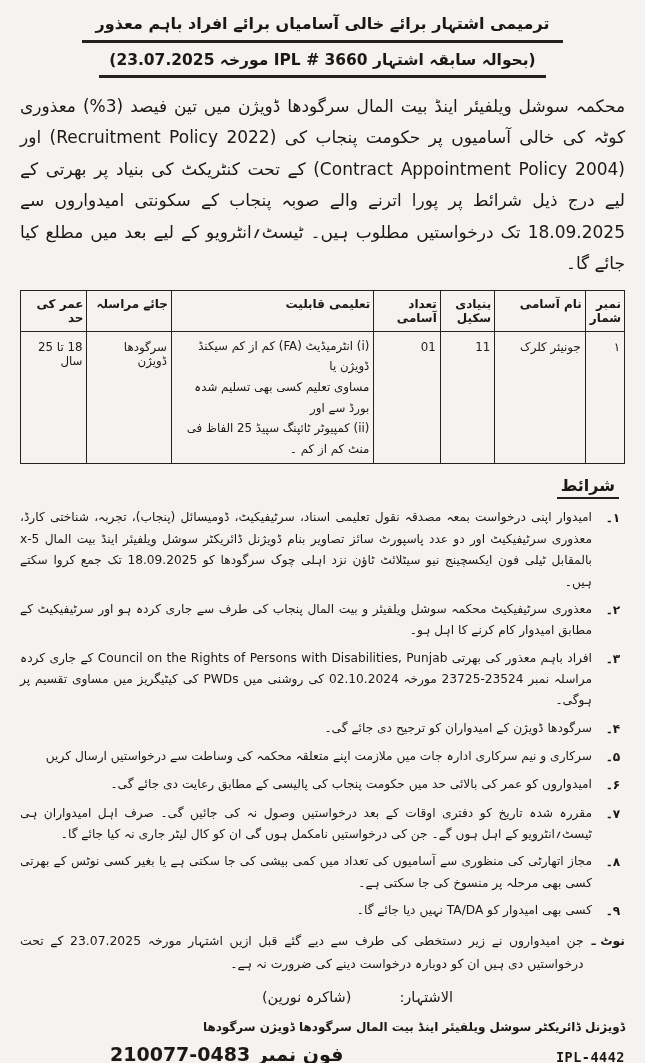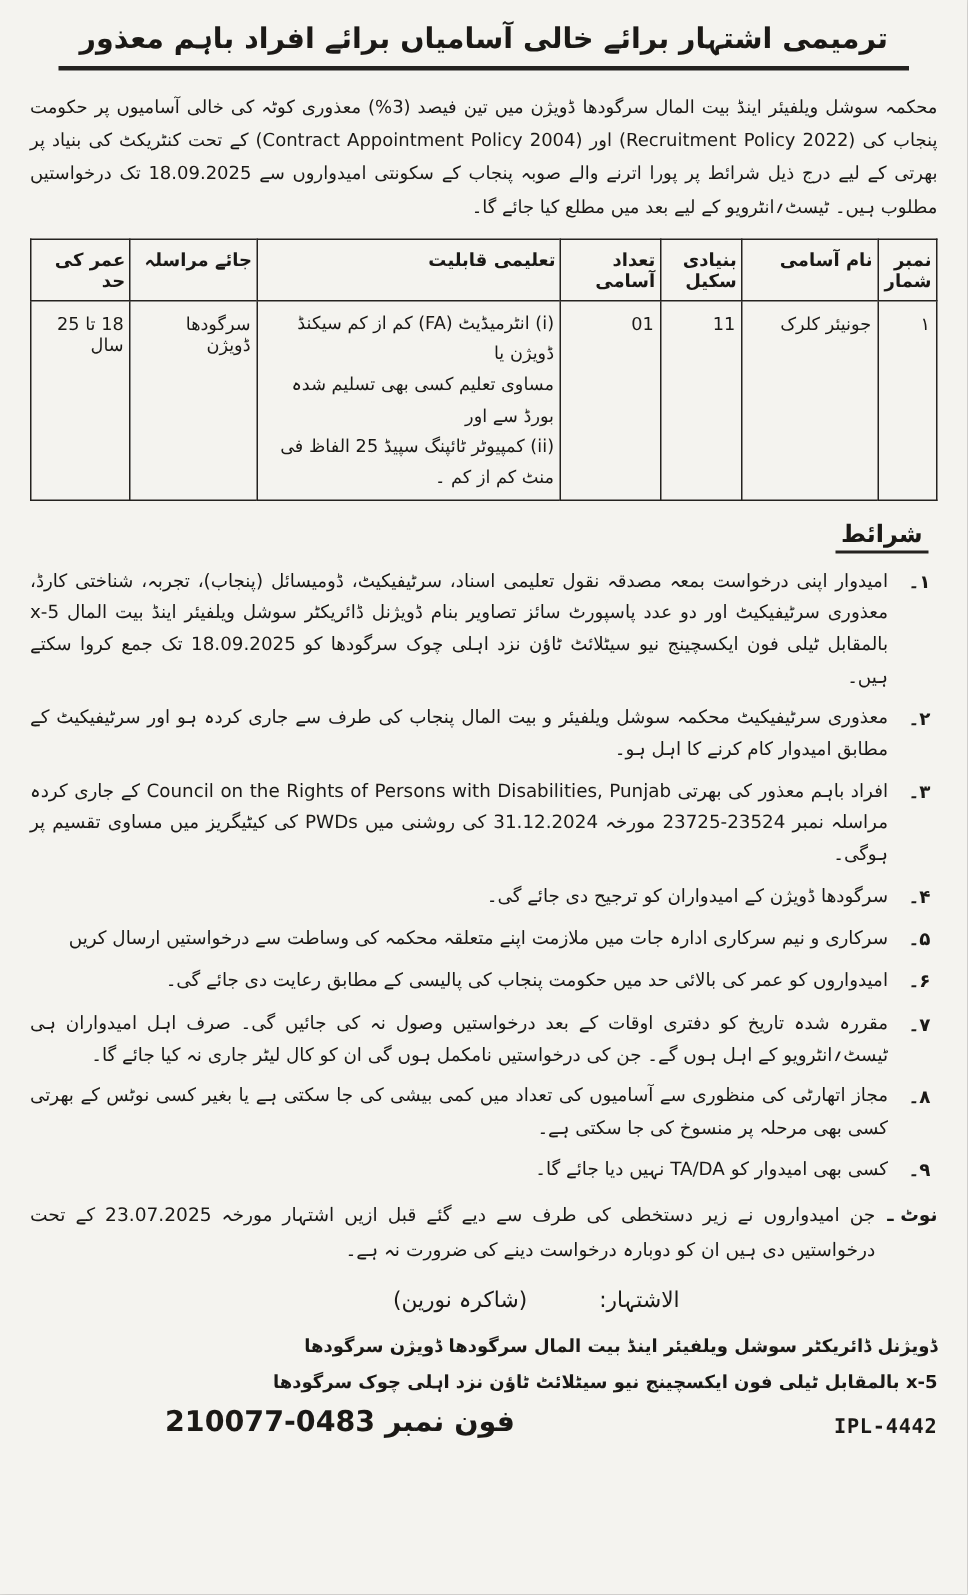--- a/index.html
+++ b/index.html
@@ -7,29 +7,29 @@
   body { font-family:"DejaVu Sans", sans-serif; }
   .page {
     width:645px; height:1063px; margin:0 auto; background:#f4f3ef;
     direction:rtl; color:#1b1916; padding:10px 20px 8px 20px;
     position:relative; overflow:hidden;
     box-shadow:0 0 6px rgba(0,0,0,.35);
   }
   
   .title-wrap { text-align:center; padding-top:4px; }
   .doc-title {
-    display:inline-block; font-size:19px; font-weight:bold;
+    display:inline-block; font-size:16px; font-weight:bold;
     border-bottom:3px solid #242220; padding:0 14px 7px 14px; letter-spacing:.5px;
   }
   .doc-ref {
     display:inline-block; font-size:15.5px; font-weight:bold;
     border-bottom:3px solid #242220; padding:5px 10px 6px 10px; margin-top:3px;
   }
   
-  .intro { margin-top:13px; font-size:12px; line-height:1.85; text-align:justify; }
+  .intro { margin-top:13px; font-size:17px; line-height:1.85; text-align:justify; }
   
   table.vacancy { width:100%; border-collapse:collapse; margin-top:10px; font-size:11.8px; }
   .vacancy th, .vacancy td { border:1.6px solid #242220; padding:4px 4px; text-align:right; vertical-align:top; }
   .vacancy th { font-weight:bold; font-size:12px; padding:6px 3px; }
   .col-serial { width:6.5%; }
   .col-post { width:15%; }
   .col-scale { width:9%; }
   .col-count { width:11%; }
   .col-qual { width:33.5%; }
   .col-post-place { width:14%; }
@@ -63,20 +63,21 @@
   
   .ipl-code { left:auto; right:0; }
 </style>
 </head>
 <body>
 
 <div class="page">
 
   <div class="title-wrap">
     <div class="doc-title">ترمیمی اشتہار برائے خالی آسامیاں برائے افراد باہم معذور</div><br>
+    <div class="doc-ref">(بحوالہ سابقہ اشتہار IPL # 3660 مورخہ 23.07.2025)</div>
   </div>
 
   <p class="intro">محکمہ سوشل ویلفیئر اینڈ بیت المال سرگودھا ڈویژن میں تین فیصد (3%) معذوری کوٹہ کی خالی آسامیوں پر حکومت پنجاب کی (Recruitment Policy 2022) اور (Contract Appointment Policy 2004) کے تحت کنٹریکٹ کی بنیاد پر بھرتی کے لیے درج ذیل شرائط پر پورا اترنے والے صوبہ پنجاب کے سکونتی امیدواروں سے 18.09.2025 تک درخواستیں مطلوب ہیں۔ ٹیسٹ؍انٹرویو کے لیے بعد میں مطلع کیا جائے گا۔</p>
 
   <table class="vacancy">
     <thead>
       <tr>
         <th class="col-serial">نمبر شمار</th>
         <th class="col-post">نام آسامی</th>
         <th class="col-scale">بنیادی سکیل</th>
@@ -109,21 +110,21 @@
     <div class="cond-item">
       <span class="cond-num">۱۔</span>
       <span class="cond-text">امیدوار اپنی درخواست بمعہ مصدقہ نقول تعلیمی اسناد، سرٹیفیکیٹ، ڈومیسائل (پنجاب)، تجربہ، شناختی کارڈ، معذوری سرٹیفیکیٹ اور دو عدد پاسپورٹ سائز تصاویر بنام ڈویژنل ڈائریکٹر سوشل ویلفیئر اینڈ بیت المال x-5 بالمقابل ٹیلی فون ایکسچینج نیو سیٹلائٹ ٹاؤن نزد اہلی چوک سرگودھا کو 18.09.2025 تک جمع کروا سکتے ہیں۔</span>
     </div>
     <div class="cond-item">
       <span class="cond-num">۲۔</span>
       <span class="cond-text">معذوری سرٹیفیکیٹ محکمہ سوشل ویلفیئر و بیت المال پنجاب کی طرف سے جاری کردہ ہو اور سرٹیفیکیٹ کے مطابق امیدوار کام کرنے کا اہل ہو۔</span>
     </div>
     <div class="cond-item">
       <span class="cond-num">۳۔</span>
-      <span class="cond-text">افراد باہم معذور کی بھرتی Council on the Rights of Persons with Disabilities, Punjab کے جاری کردہ مراسلہ نمبر 23524-23725 مورخہ 31.12.2024 کی روشنی میں PWDs کی کیٹیگریز میں مساوی تقسیم پر ہوگی۔</span>
+      <span class="cond-text">افراد باہم معذور کی بھرتی Council on the Rights of Persons with Disabilities, Punjab کے جاری کردہ مراسلہ نمبر 23524-23725 مورخہ 02.10.2024 کی روشنی میں PWDs کی کیٹیگریز میں مساوی تقسیم پر ہوگی۔</span>
     </div>
     <div class="cond-item">
       <span class="cond-num">۴۔</span>
       <span class="cond-text">سرگودھا ڈویژن کے امیدواران کو ترجیح دی جائے گی۔</span>
     </div>
     <div class="cond-item">
       <span class="cond-num">۵۔</span>
       <span class="cond-text">سرکاری و نیم سرکاری ادارہ جات میں ملازمت اپنے متعلقہ محکمہ کی وساطت سے درخواستیں ارسال کریں</span>
     </div>
     <div class="cond-item">
@@ -148,20 +149,19 @@
     <span class="note-label">نوٹ ـ</span>
     <span class="note-text">جن امیدواروں نے زیر دستخطی کی طرف سے دیے گئے قبل ازیں اشتہار مورخہ 23.07.2025 کے تحت درخواستیں دی ہیں ان کو دوبارہ درخواست دینے کی ضرورت نہ ہے۔</span>
   </div>
 
   <footer class="footer">
     <div class="signature-row">
       <span>الاشتہار:</span>
       <span>(شاکرہ نورین)</span>
     </div>
     <div class="office-line">ڈویژنل ڈائریکٹر سوشل ویلفیئر اینڈ بیت المال سرگودھا ڈویژن سرگودھا</div>
-    <div class="office-line">x-5 بالمقابل ٹیلی فون ایکسچینج نیو سیٹلائٹ ٹاؤن نزد اہلی چوک سرگودھا</div>
     <div class="phone-row">
       <span class="phone">فون نمبر 0483-210077</span>
       <span class="ipl-code">IPL-4442</span>
     </div>
   </footer>
 
 </div>
 
 </body></html>

